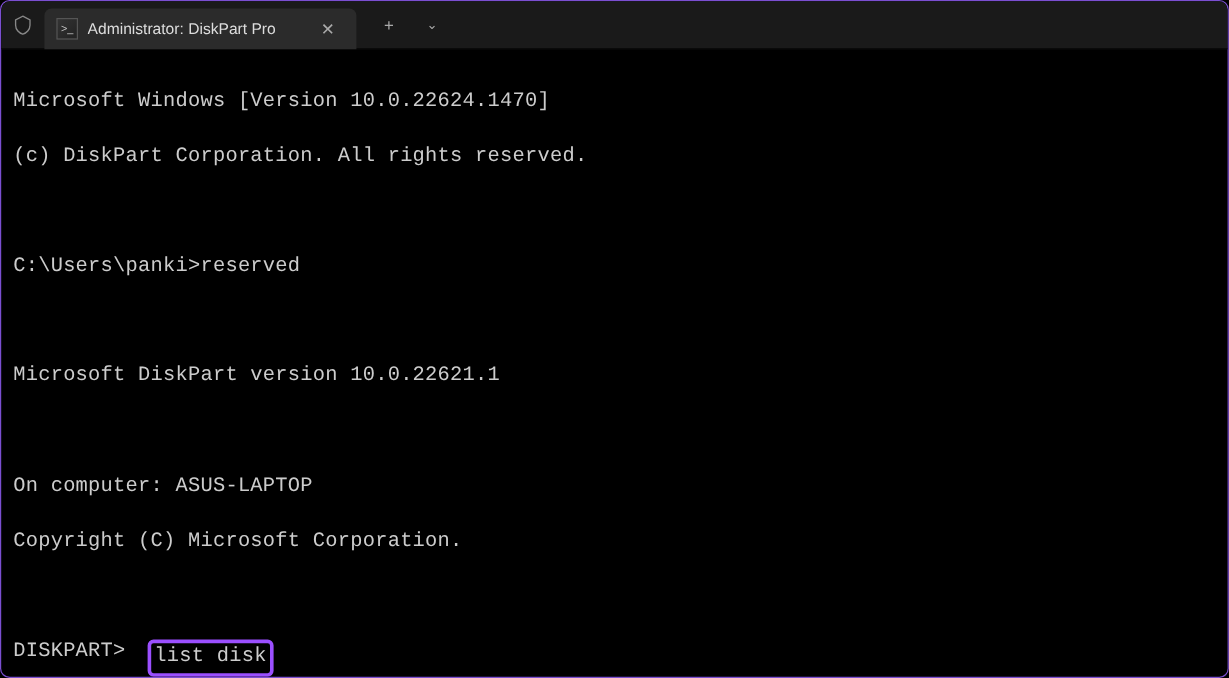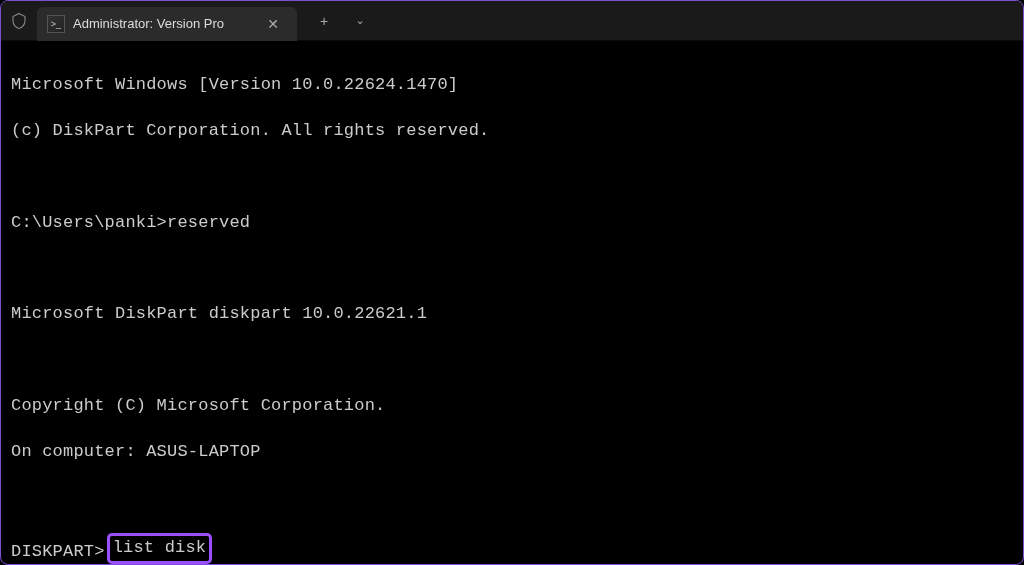--- a/index.html
+++ b/index.html
@@ -82,54 +82,54 @@
       padding: 10px 10px;
       white-space: pre;
       line-height: 1.35;
       letter-spacing: 0.2px;
     }
     .line { display: block; }
     .highlight-box {
       border: 3px solid #9b4fff;
       border-radius: 5px;
       padding: 1px 3px;
-      margin-left: 2px;
+      margin-left: 18px;
     }
-    .prompt-line { display: flex; align-items: flex-end; }
+    .prompt-line { display: flex; align-items: flex-start; }
   </style>
 </head>
 <body>
 
 <div class="titlebar">
   <div class="app-icon">
     <svg width="18" height="18" viewBox="0 0 24 24" fill="none" stroke="#888" stroke-width="1.5">
       <path d="M12 2 L20 6 L20 12 C20 17 16 21 12 22 C8 21 4 17 4 12 L4 6 Z"></path>
     </svg>
   </div>
   <div class="tab">
     <span class="tab-icon">&gt;_</span>
-    <span class="tab-title">Administrator: Version Pro</span>
+    <span class="tab-title">Administrator: DiskPart Pro</span>
     <span class="tab-close">✕</span>
   </div>
   <div class="titlebar-buttons">
     <div class="titlebar-btn">+</div>
     <div class="titlebar-btn" style="font-size:11px;">⌄</div>
   </div>
 </div>
 
 <div class="terminal-content">
 <span class="line">Microsoft Windows [Version 10.0.22624.1470]</span>
 <span class="line">(c) DiskPart Corporation. All rights reserved.</span>
 <span class="line"> </span>
 <span class="line"><span>C:\Users\panki&gt;</span><span>reserved</span></span>
 <span class="line"> </span>
-<span class="line">Microsoft DiskPart diskpart 10.0.22621.1</span>
+<span class="line">Microsoft DiskPart version 10.0.22621.1</span>
 <span class="line"> </span>
+<span class="line">On computer: ASUS-LAPTOP</span>
 <span class="line">Copyright (C) Microsoft Corporation.</span>
-<span class="line">On computer: ASUS-LAPTOP</span>
 <span class="line"> </span>
 <span class="prompt-line"><span>DISKPART&gt;</span><span class="highlight-box">list disk</span></span>
 
 
 
 
 
 
 
 </div>

